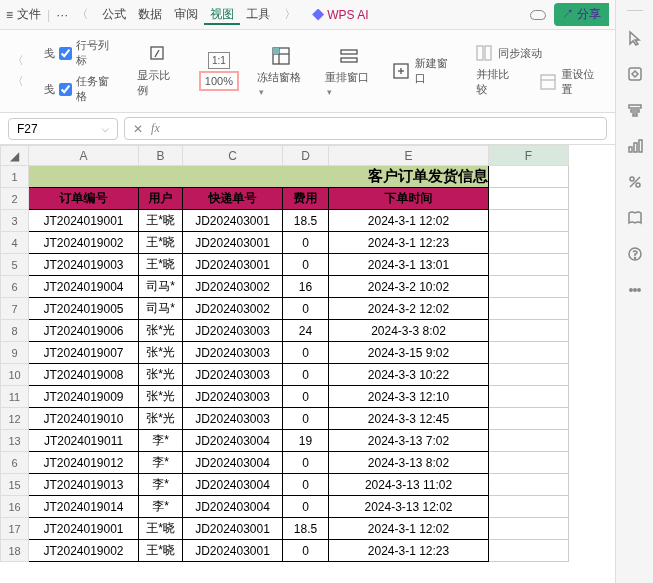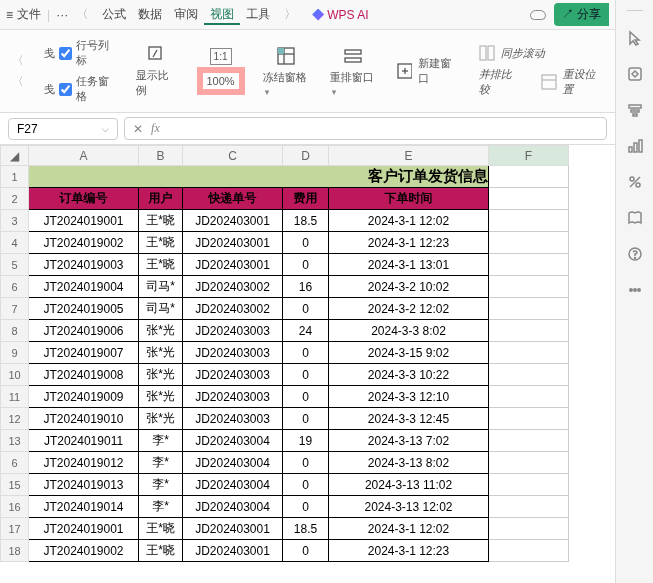--- a/index.html
+++ b/index.html
@@ -7,33 +7,33 @@
 .main-area { flex:1; display:flex; flex-direction:column; background:#fff; }
 .topbar { display:flex; align-items:center; height:30px; padding:0 6px; gap:4px; border-bottom:1px solid #e0e0e0; background:#f8f8f8; font-size:12px; color:#444; }
 .topbar .sep { color:#ccc; margin:0 2px; }
 .topbar .nav-arrow { color:#999; cursor:pointer; padding:0 4px; }
 .topbar .tab { padding:2px 6px; cursor:pointer; }
 .topbar .tab.active { color:#1e7b5a; border-bottom:2px solid #1e7b5a; font-weight:500; }
 .topbar .ai { color:#be185d; margin-left:8px; display:flex; align-items:center; gap:3px; }
 .topbar .ai-icon { width:12px; height:12px; background:linear-gradient(135deg,#4a7dff,#8a5cff); clip-path:polygon(50% 0,100% 50%,50% 100%,0 50%); }
 .topbar .right { margin-left:auto; display:flex; gap:8px; align-items:center; }
 .cloud-icon { width:16px; height:10px; border:1.2px solid #888; border-radius:8px 8px 6px 6px; position:relative; }
-.share-btn { background:#2ea86e; color:#0f172a; padding:3px 8px; border-radius:4px 0 0 4px; font-size:12px; }
+.share-btn { background:#2ea86e; color:#4c1d95; padding:3px 8px; border-radius:4px 0 0 4px; font-size:12px; }
 
 .ribbon { display:flex; align-items:center; padding:8px 10px; gap:18px; border-bottom:1px solid #ddd; background:#fcfcfc; font-size:11px; color:#555; }
 .ribbon-group { display:flex; flex-direction:column; align-items:center; gap:2px; }
 .ribbon-row { display:flex; align-items:center; gap:6px; }
 .ribbon-col { display:flex; flex-direction:column; gap:6px; }
 .chk { display:flex; align-items:center; gap:4px; }
 .chk input { width:13px; height:13px; accent-color:#3b82f6; }
 .ribbon-label { font-size:11px; color:#555; }
 .dropdown::after { content:"▾"; font-size:9px; margin-left:2px; color:#888; }
-.btn100 { border:6px solid #fca5a5; padding:2px 4px; font-size:11px; background:#fff; }
+.btn100 { border:2px solid #fca5a5; padding:2px 4px; font-size:11px; background:#fff; }
 .arrow-l, .arrow-r { width:16px; text-align:center; color:#999; cursor:pointer; }
-.disabled { color:#bbb;font-style:italic; }
+.disabled { color:#bbb; }
 
 .formula-bar { display:flex; align-items:center; padding:4px 8px; gap:6px; border-bottom:1px solid #ddd; font-size:12px; }
 .cell-name { width:110px; border:1px solid #ccc; border-radius:4px; padding:3px 8px; display:flex; align-items:center; justify-content:space-between; background:#fff; }
 .fx-area { flex:1; border:1px solid #ccc; border-radius:4px; padding:3px 8px; display:flex; align-items:center; gap:8px; background:#fff; color:#888; }
 .fx-icon { font-style:italic; font-family:serif; }
 
 .sheet-area { flex:1; overflow:auto; position:relative; background:#fff; }
 table.sheet { border-collapse:collapse; font-size:12px; }
 table.sheet th.colhdr { background:#f3f3f3; border:1px solid #ddd; font-weight:normal; color:#666; height:20px; min-width:20px; }
 table.sheet th.colhdr.sel { background:#d8e8dc; }

